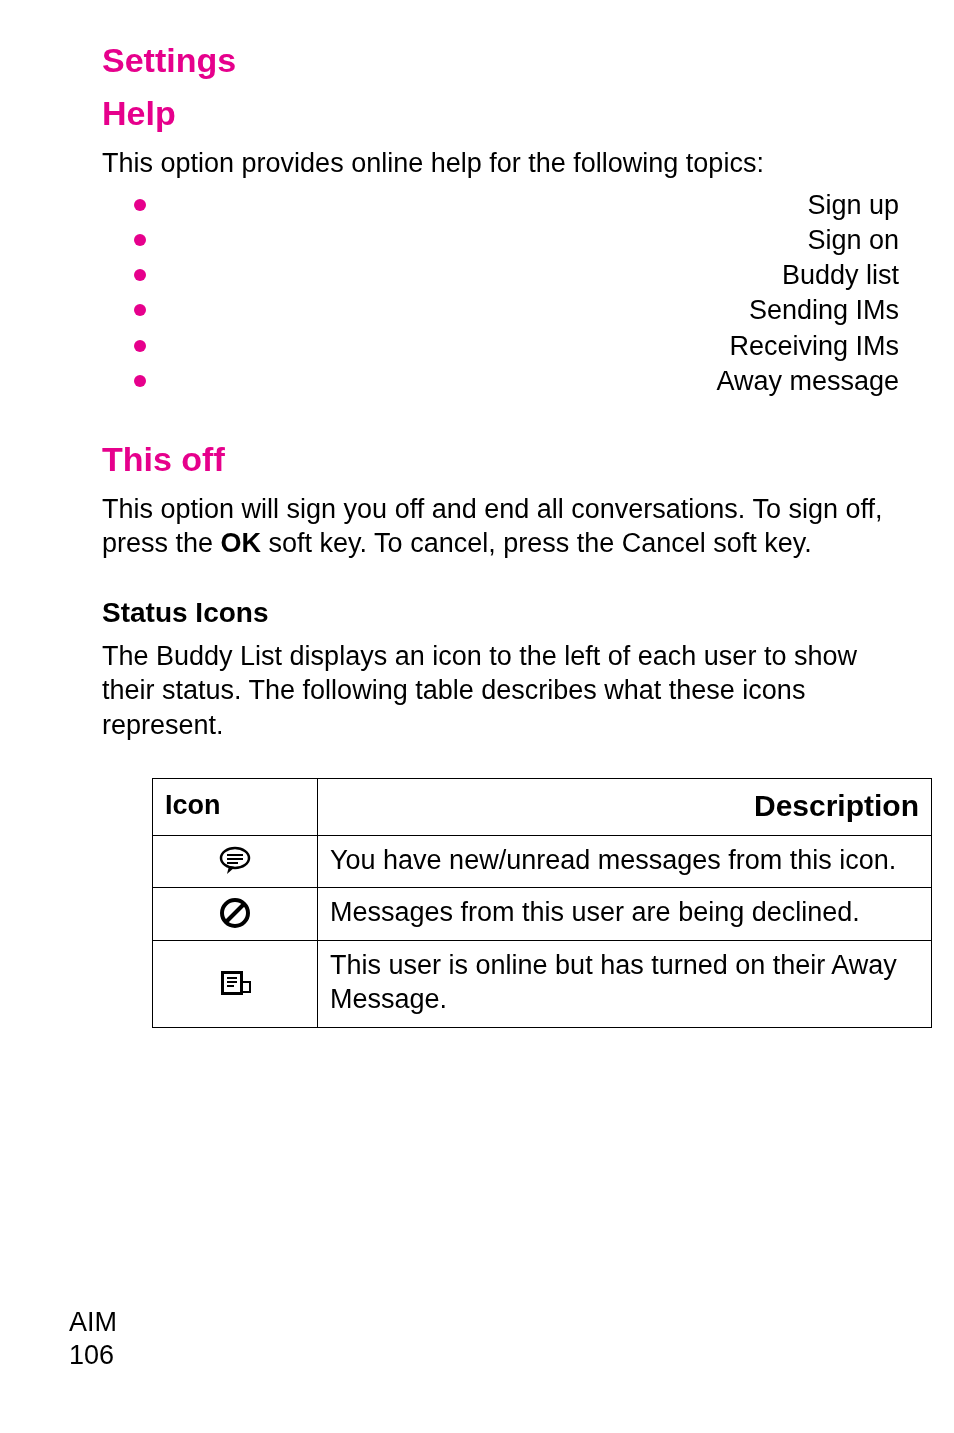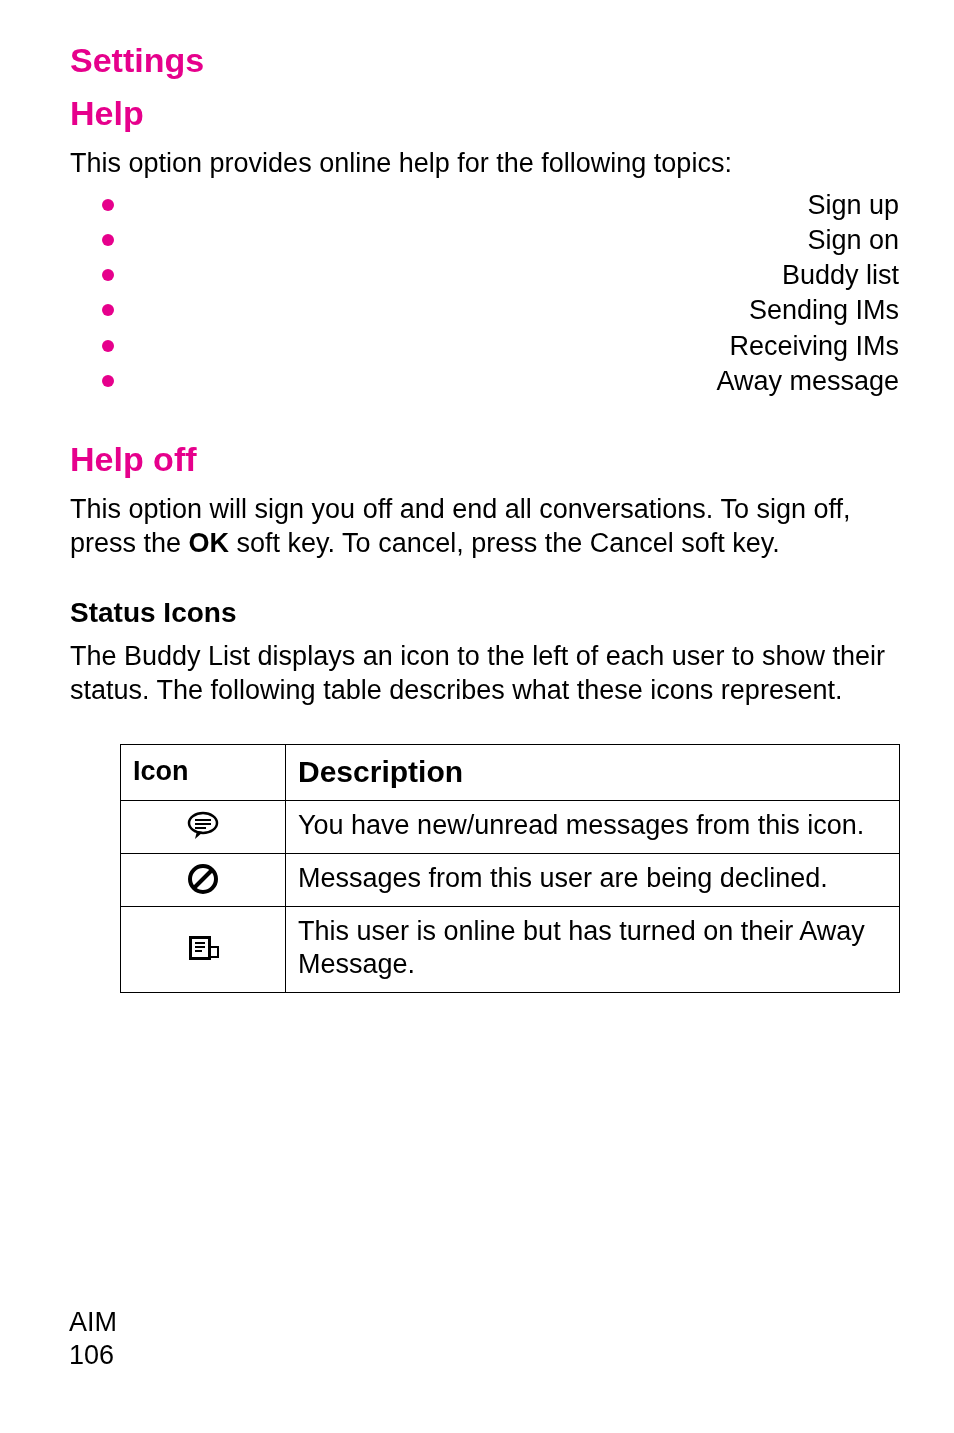--- a/index.html
+++ b/index.html
@@ -4,21 +4,21 @@
 <style>
   html, body {
     margin: 0;
     padding: 0;
     width: 954px;
     background: #fff;
     font-family: Verdana, Geneva, sans-serif;
     color: #000;
   }
   .page {
-    padding: 40px 55px 40px 70px;
+    padding: 40px 55px 40px 102px;
     box-sizing: border-box;
     width: 954px;
     min-height: 1433px;
     position: relative;
   }
   h2.section-heading {
     color: #e6008c;
     font-weight: 700;
     font-size: 34px;
     margin: 0 0 12px 0;
@@ -78,21 +78,21 @@
   table.status-table th.icon-col {
     width: 140px;
     vertical-align: middle;
   }
   table.status-table th.icon-header {
     text-align: left;
     font-family: Verdana, Geneva, sans-serif;
     font-weight: 700;
   }
   table.status-table th.desc-header {
-    text-align: left;
+    text-align: right;
     font-family: Arial, Helvetica, sans-serif;
     font-weight: 700;
     font-size: 30px;
     font-stretch: condensed;
   }
   table.status-table td.icon-cell {
     text-align: center;
     vertical-align: middle;
   }
   table.status-table td.icon-cell svg {
@@ -118,21 +118,21 @@
   <p class="body tight">This option provides online help for the following topics:</p>
   <ul class="bullets">
     <li>Sign up</li>
     <li>Sign on</li>
     <li>Buddy list</li>
     <li>Sending IMs</li>
     <li>Receiving IMs</li>
     <li>Away message</li>
   </ul>
 
-  <h2 class="section-heading">Help off</h2>
+  <h2 class="section-heading">This off</h2>
   <p class="body">
     <span>This option will sign you off and end all conversations. To sign off, press the </span><span class="bold">OK</span><span> soft key. To cancel, press the Cancel soft key.</span>
   </p>
 
   <h3 class="sub-heading">Status Icons</h3>
   <p class="body">The Buddy List displays an icon to the left of each user to show their status. The following table describes what these icons represent.</p>
 
   <table class="status-table">
     <tbody>
         <tr>

